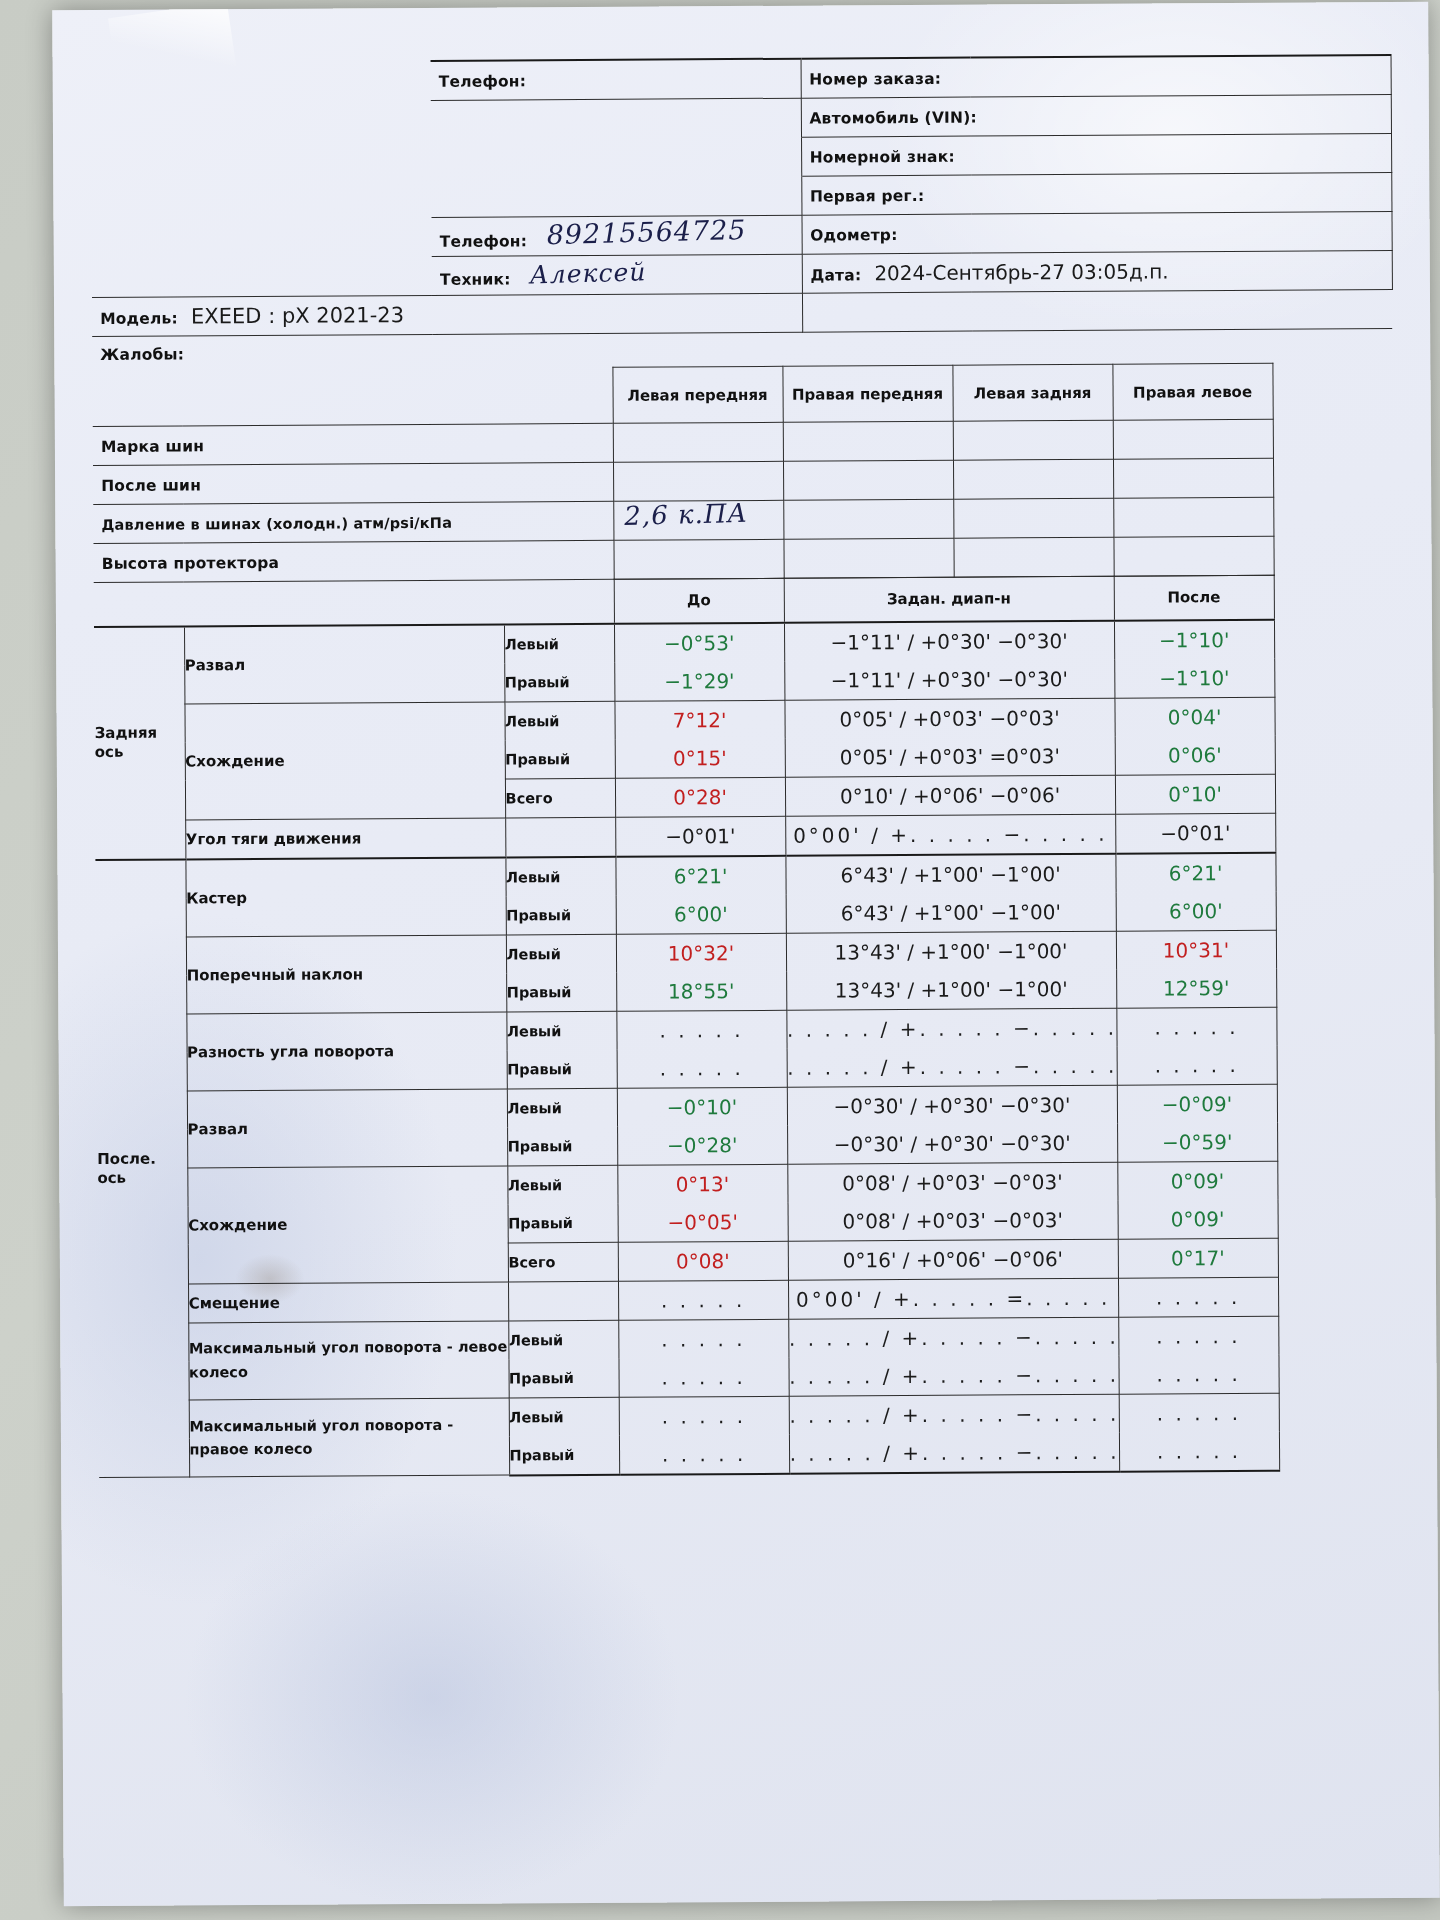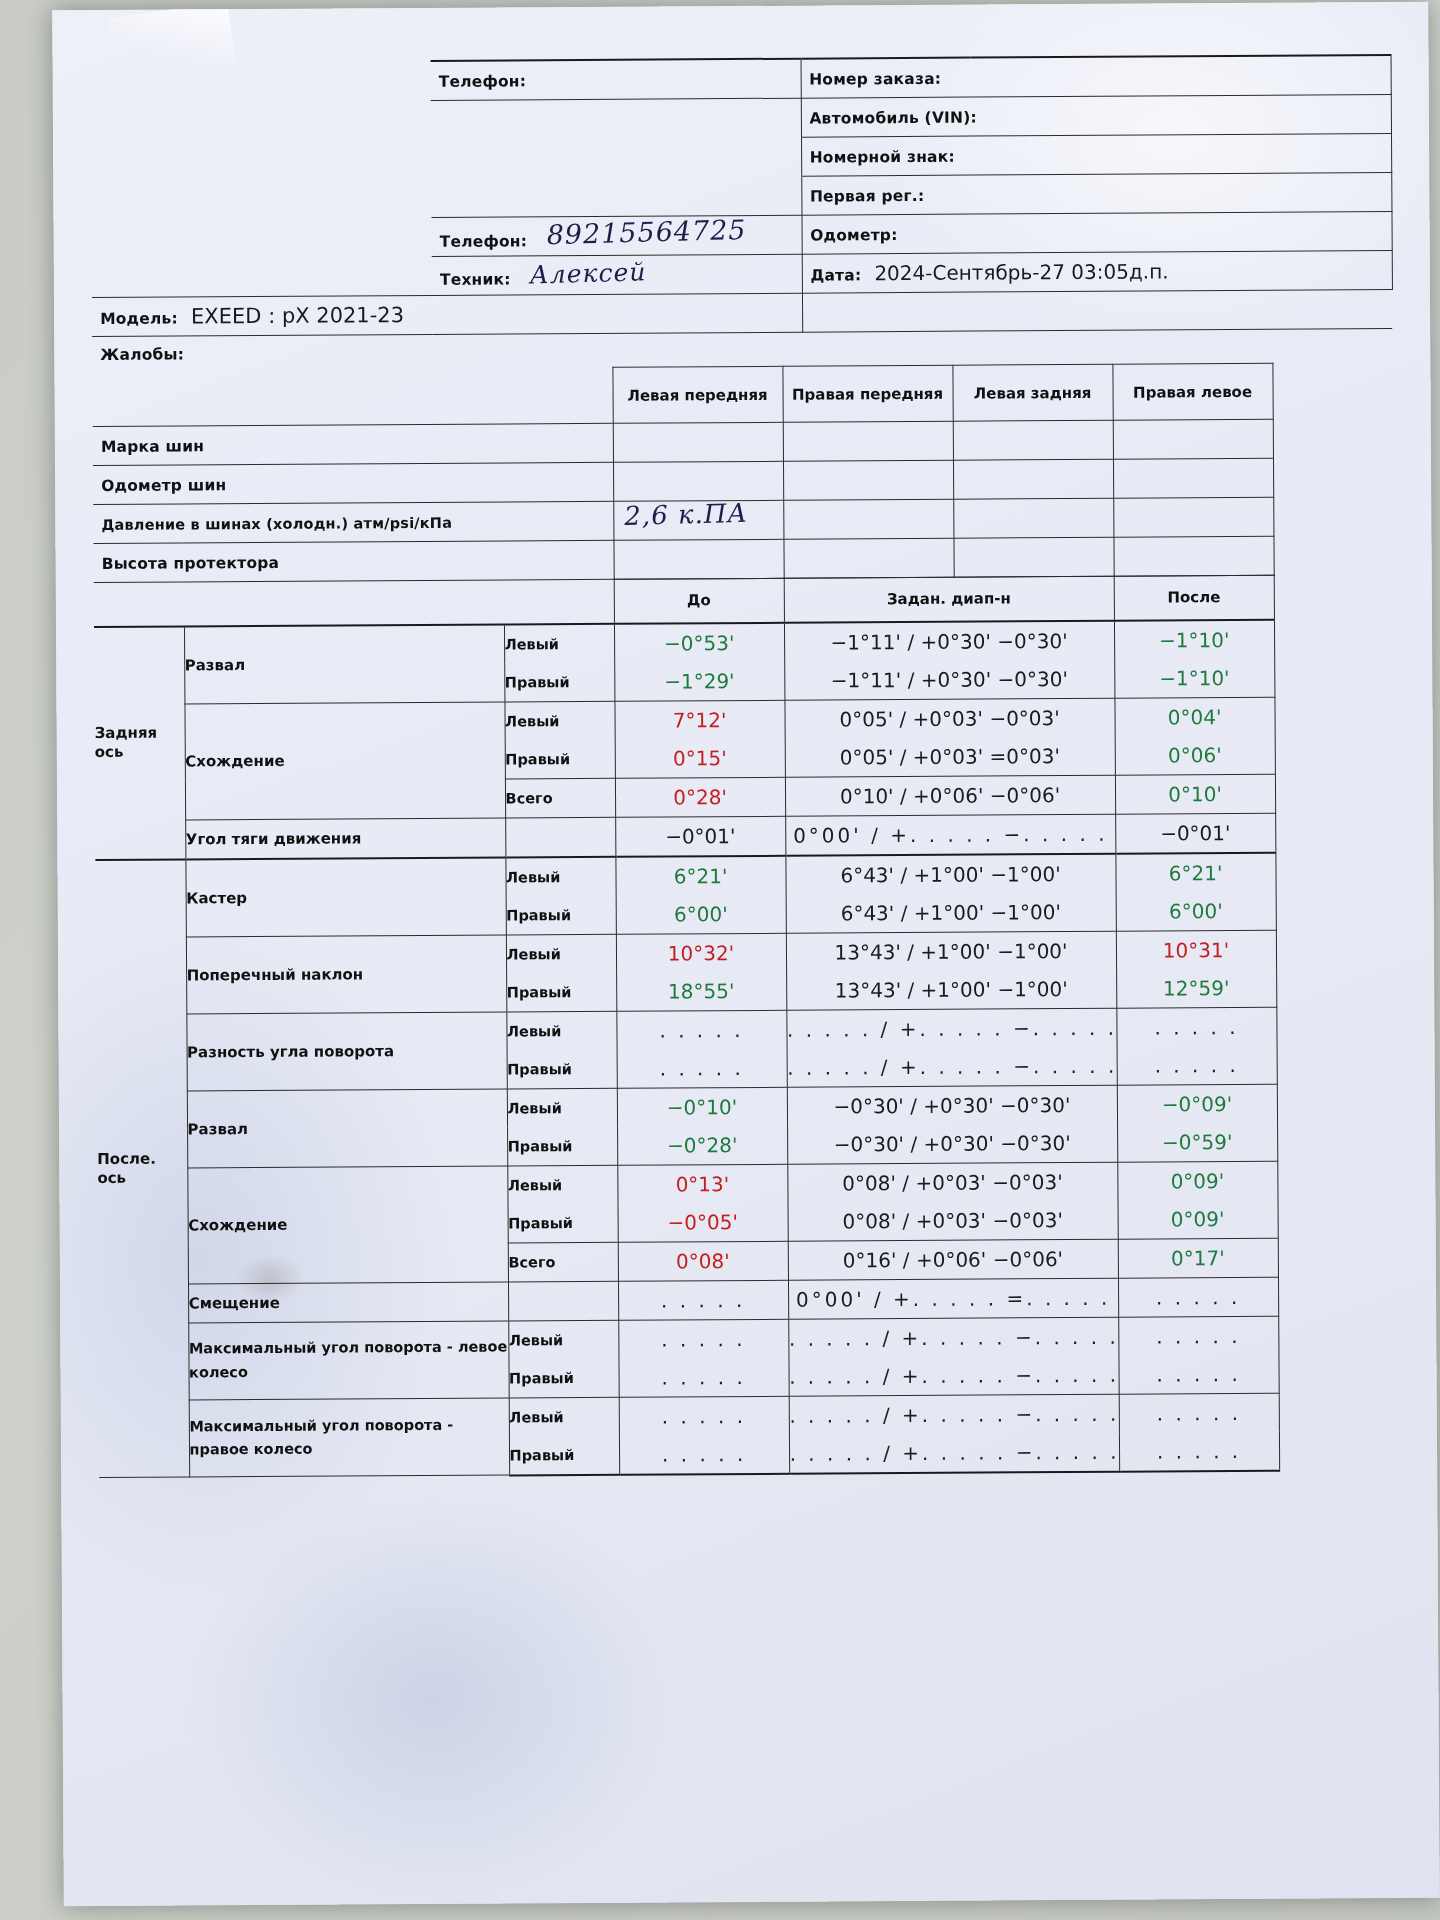--- a/index.html
+++ b/index.html
@@ -215,21 +215,21 @@
             <span class="lbl">Марка шин</span>
           </td>
           <td></td>
           <td></td>
           <td></td>
           <td></td>
           <td class="noborder"></td>
         </tr>
         <tr>
           <td colspan="2" class="nb-left">
-            <span class="lbl">Одометр шин</span>
+            <span class="lbl">После шин</span>
           </td>
           <td></td>
           <td></td>
           <td></td>
           <td></td>
           <td class="noborder"></td>
         </tr>
         <tr>
           <td colspan="2" class="nb-left">
             <span class="lbl" style="font-size:14.5px">Давление в шинах (холодн.) атм/psi/кПа</span>

